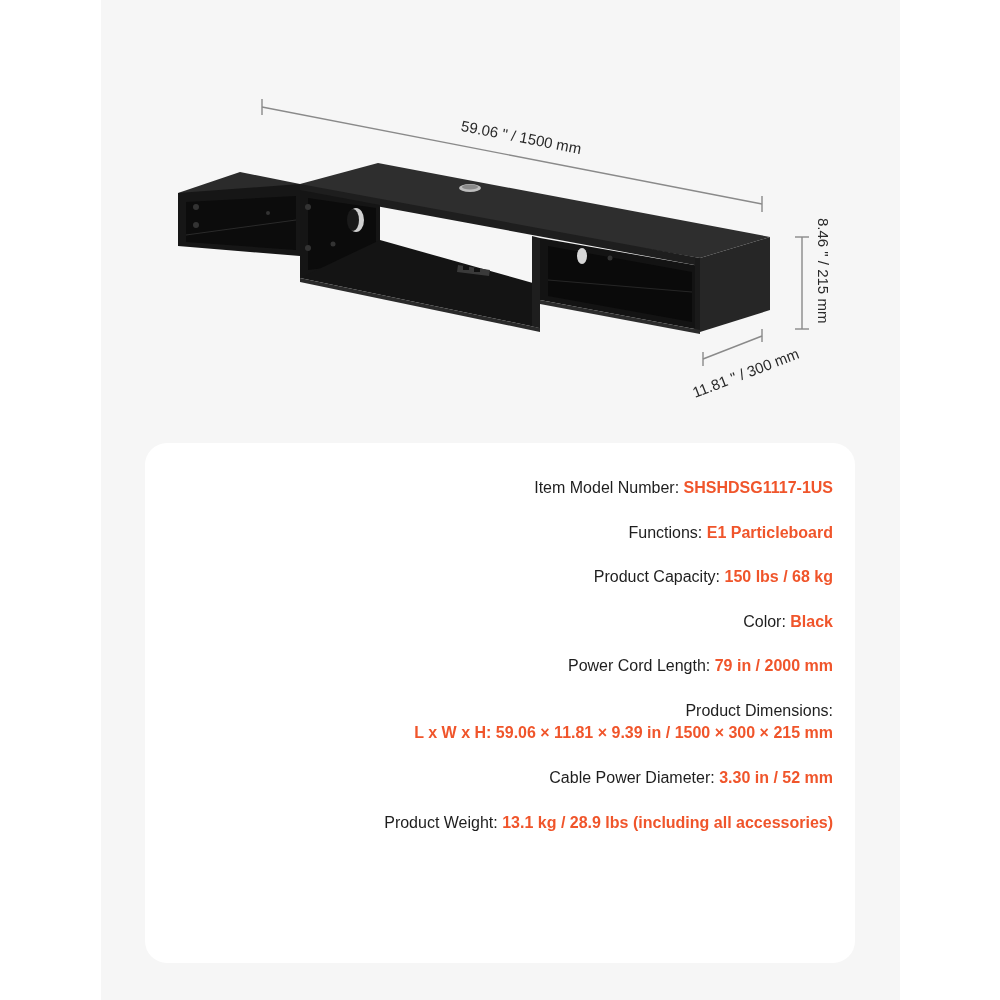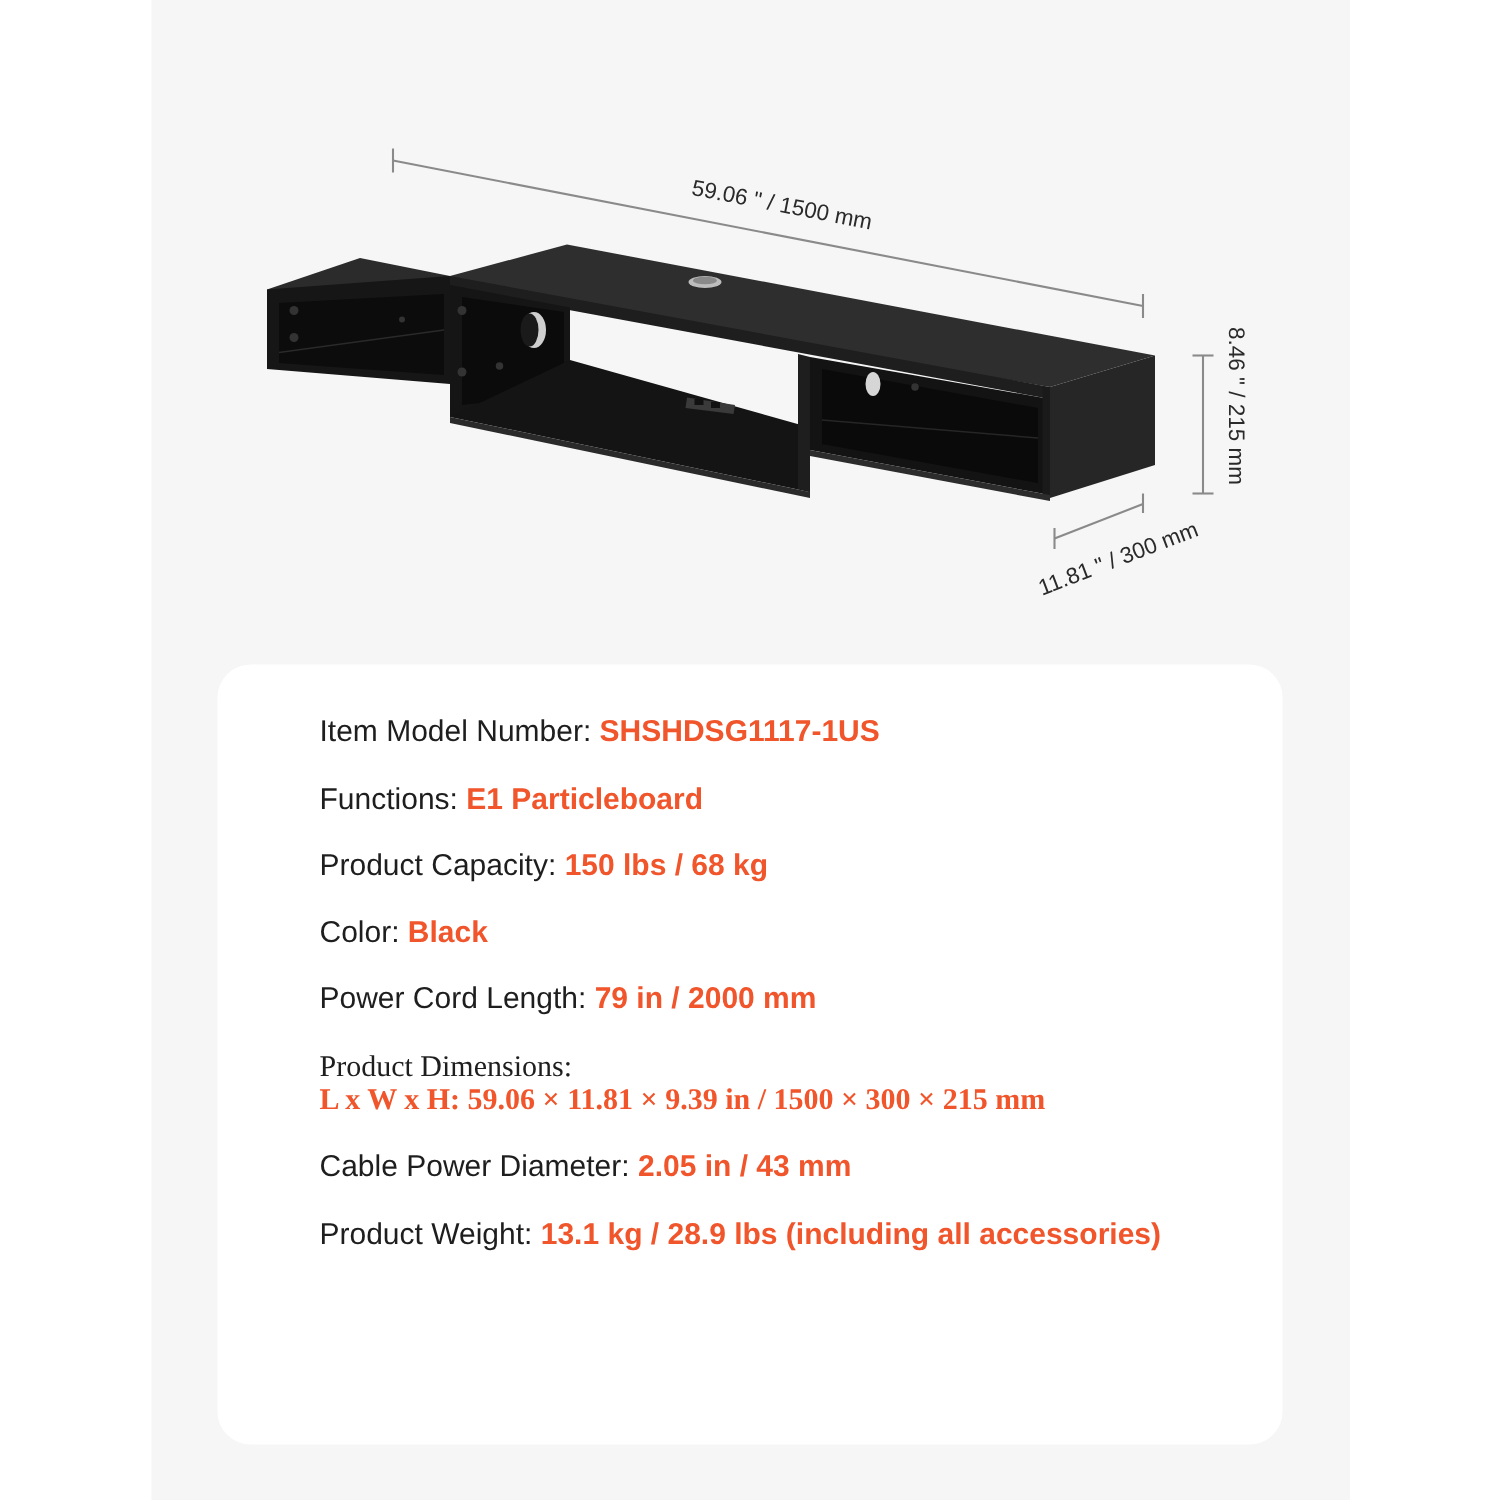--- a/index.html
+++ b/index.html
@@ -16,26 +16,26 @@
     .dim-label {
       position: absolute; color: #2a2a2a; font-size: 15px; white-space: nowrap;
       transform-origin: left top;
     }
     .card {
       position: absolute; left: 145px; top: 443px; width: 710px; height: 520px;
       background: #ffffff; border-radius: 22px;
     }
     .spec-list { position: absolute; left: 68px; top: 34px; width: 620px; }
     .spec-row {
-      font-size: 20px; line-height: 22px; color: #1e1e1e; height: 22px;
-      margin-bottom: 22.6px; white-space: nowrap;
+      font-size: 16px; line-height: 22px; color: #1e1e1e; height: 22px;
+      margin-bottom: 22.6px; white-space: nowrap; text-align: right;
     }
     .spec-row.double { height: 45px; margin-bottom: 22px; }
     .spec-row .value { color: #f0552b; font-weight: bold; }
-    .spec-row .block { display: block; font-family: Liberation Serif, serif; }
+    .spec-row .block { display: block; }
   </style>
 </head>
 <body>
 
 <div class="panel"></div>
 
 <div class="figure">
   <svg width="1000" height="440" viewBox="0 0 1000 440">
 
     <g stroke="#8a8a8a" stroke-width="1.4" fill="none">
@@ -133,21 +133,21 @@
     <div class="spec-row">
       <span>Power Cord Length: </span><span class="value">79 in / 2000 mm</span>
     </div>
 
     <div class="spec-row double">
       <span class="block">Product Dimensions:</span>
       <span class="value block">L x W x H: 59.06 × 11.81 × 9.39 in / 1500 × 300 × 215 mm</span>
     </div>
 
     <div class="spec-row">
-      <span>Cable Power Diameter: </span><span class="value">2.05 in / 43 mm</span>
+      <span>Cable Power Diameter: </span><span class="value">3.30 in / 52 mm</span>
     </div>
 
     <div class="spec-row">
       <span>Product Weight: </span><span class="value">13.1 kg / 28.9 lbs (including all accessories)</span>
     </div>
 
   </div>
 </div>
 
 </body></html>

